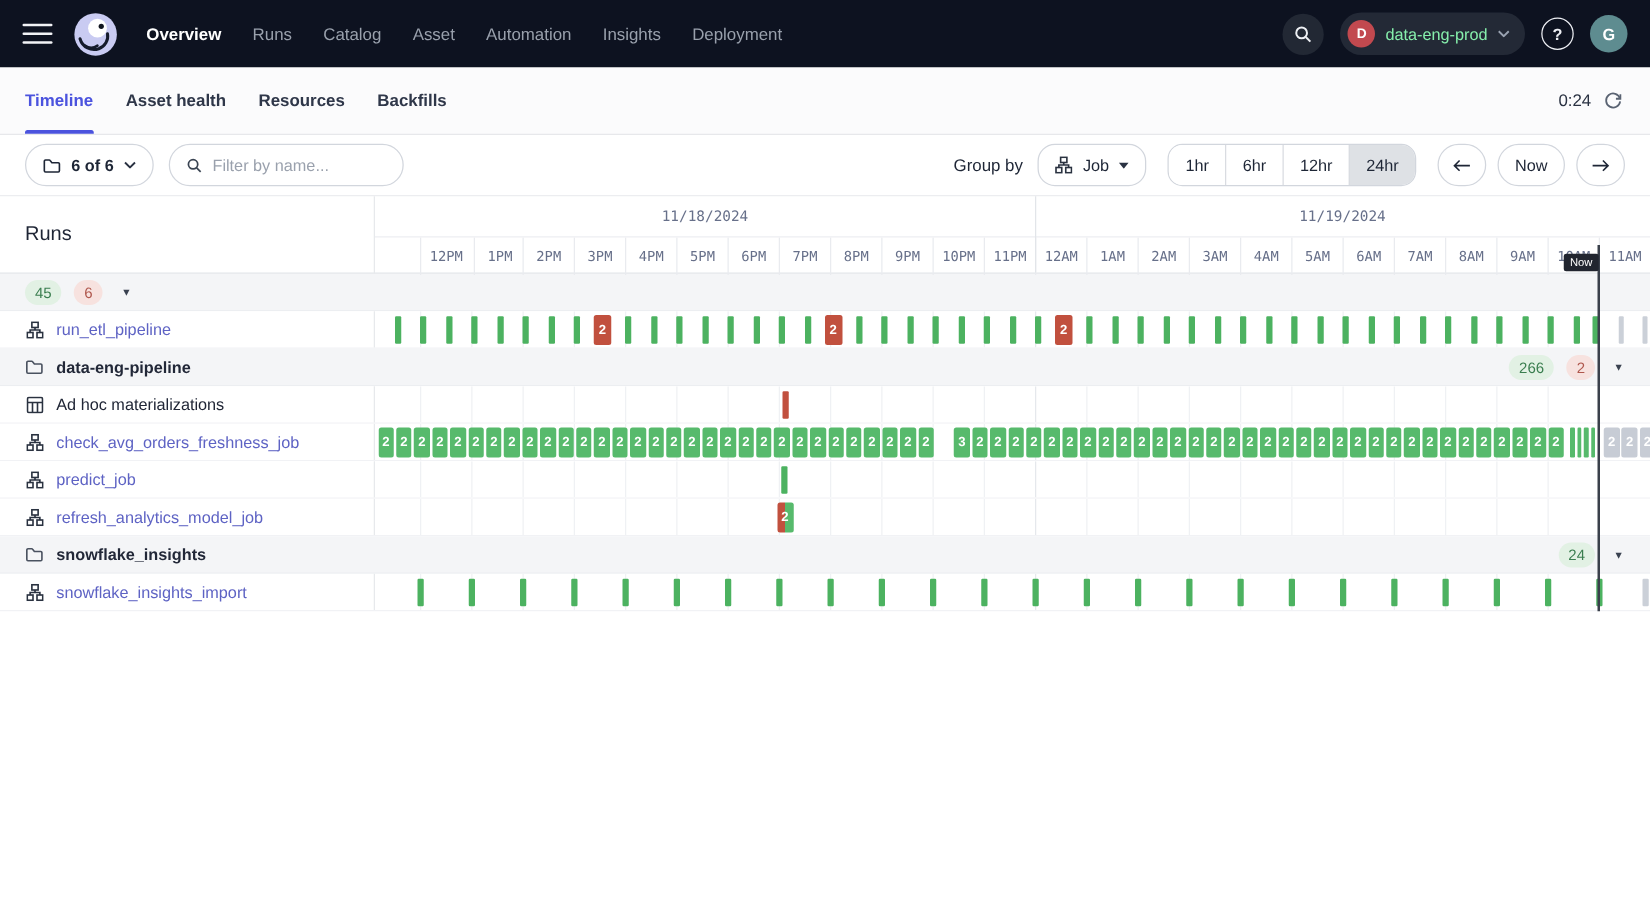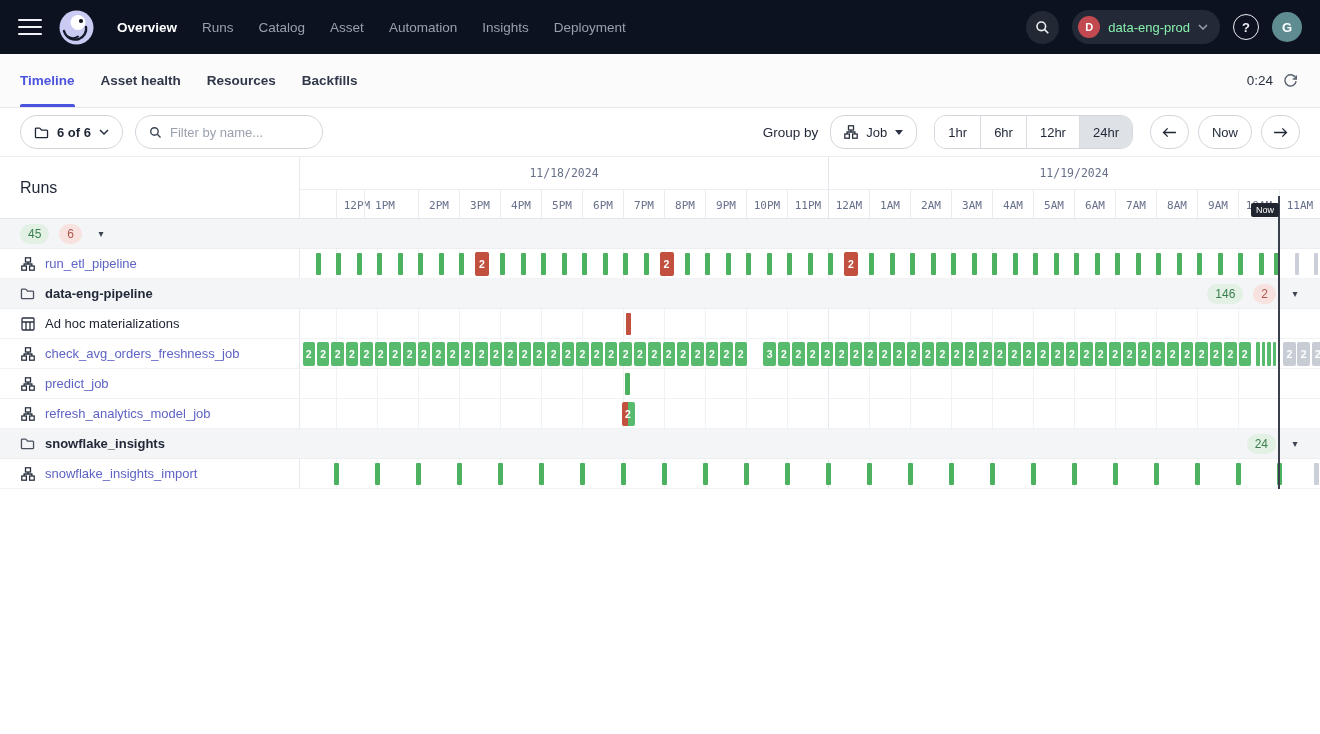--- a/index.html
+++ b/index.html
@@ -197,21 +197,21 @@
   </div>
 
   <div class="timeline" id="timeline">
     <div class="tl-header">
       <div class="runs-cell">
         <span>Runs</span>
       </div>
       <div class="tl-head" id="tl-head">
           <div class="date-label" style="left: 0px; width: 528px;">11/18/2024</div>
           <div class="hour-cell" style="left: 36px;">12PM</div>
-          <div class="hour-cell" style="left: 64px;">1PM</div>
+          <div class="hour-cell" style="left: 79px;">1PM</div>
           <div class="hour-cell" style="left: 118px;">2PM</div>
           <div class="hour-cell" style="left: 159px;">3PM</div>
           <div class="hour-cell" style="left: 200px;">4PM</div>
           <div class="hour-cell" style="left: 241px;">5PM</div>
           <div class="hour-cell" style="left: 282px;">6PM</div>
           <div class="hour-cell" style="left: 323px;">7PM</div>
           <div class="hour-cell" style="left: 364px;">8PM</div>
           <div class="hour-cell" style="left: 405px;">9PM</div>
           <div class="hour-cell" style="left: 446px;">10PM</div>
           <div class="hour-cell" style="left: 487px;">11PM</div>
@@ -333,21 +333,21 @@
         <div class="tl-row group">
           <div class="group-label">
             <span class="row-icon">
               <svg width="15" height="13" viewBox="0 0 16 14" fill="none" stroke="#4A5260" stroke-width="1.4">
                 <path d="M1.5 3.2v8.3a1 1 0 0 0 1 1h11a1 1 0 0 0 1-1v-6a1 1 0 0 0-1-1H8L6.5 2.6a1 1 0 0 0-.8-.4H2.5a1 1 0 0 0-1 1z"></path>
               </svg>
             </span>
             <span>data-eng-pipeline</span>
           </div>
           <div class="badges">
-            <span class="badge success">146</span>
+            <span class="badge success">266</span>
             <span class="badge failure">2</span>
           </div>
           <span class="caret">▾</span>
         </div>
         <div class="tl-row">
           <div class="row-label">
             <span class="row-icon">
               <svg width="14" height="14" viewBox="0 0 14 14" fill="none" stroke="#2A3240" stroke-width="1.3">
                 <rect x="1" y="1" width="12" height="12" rx="1"></rect>
                 <path d="M1 5h12M5 5v8M9 5v8"></path>

